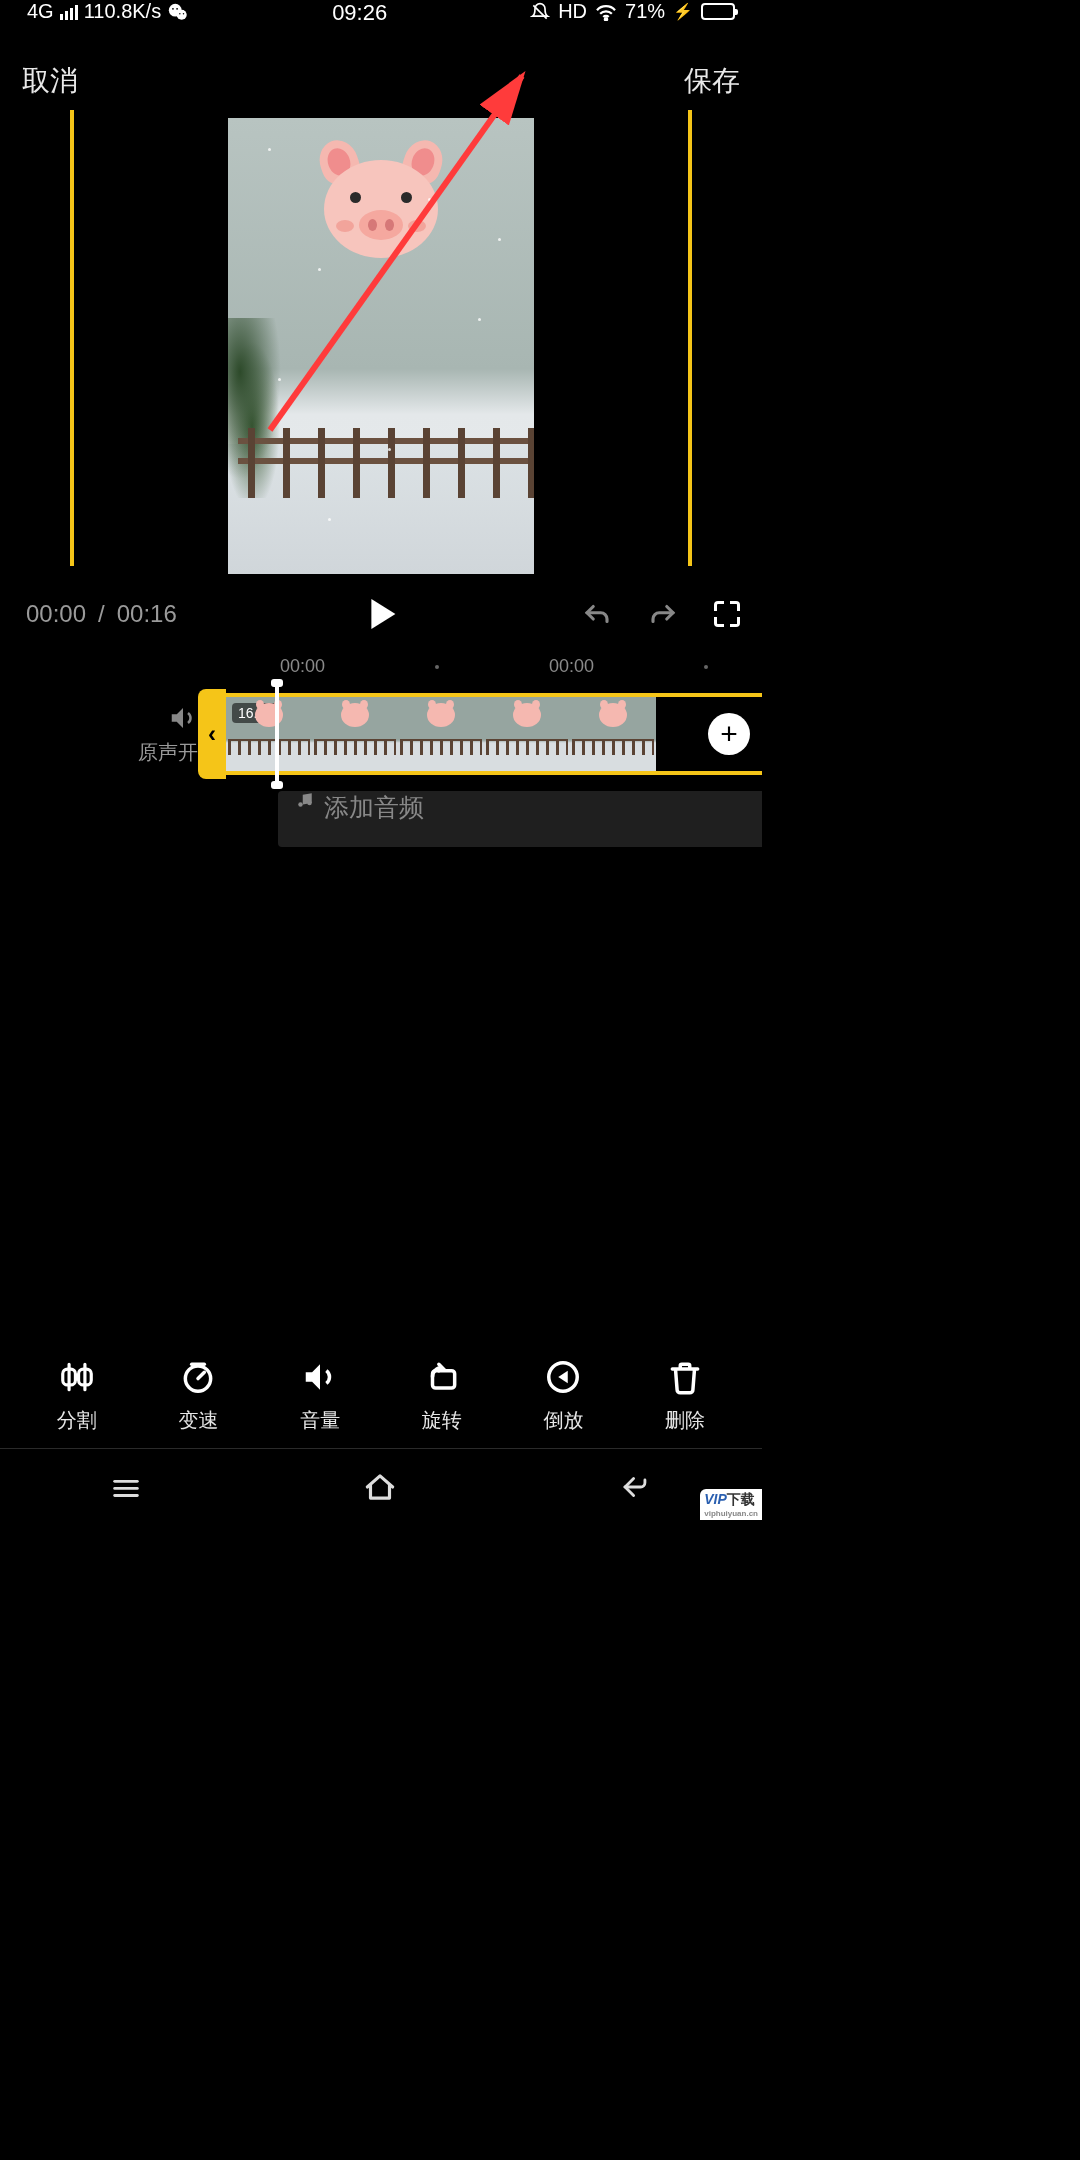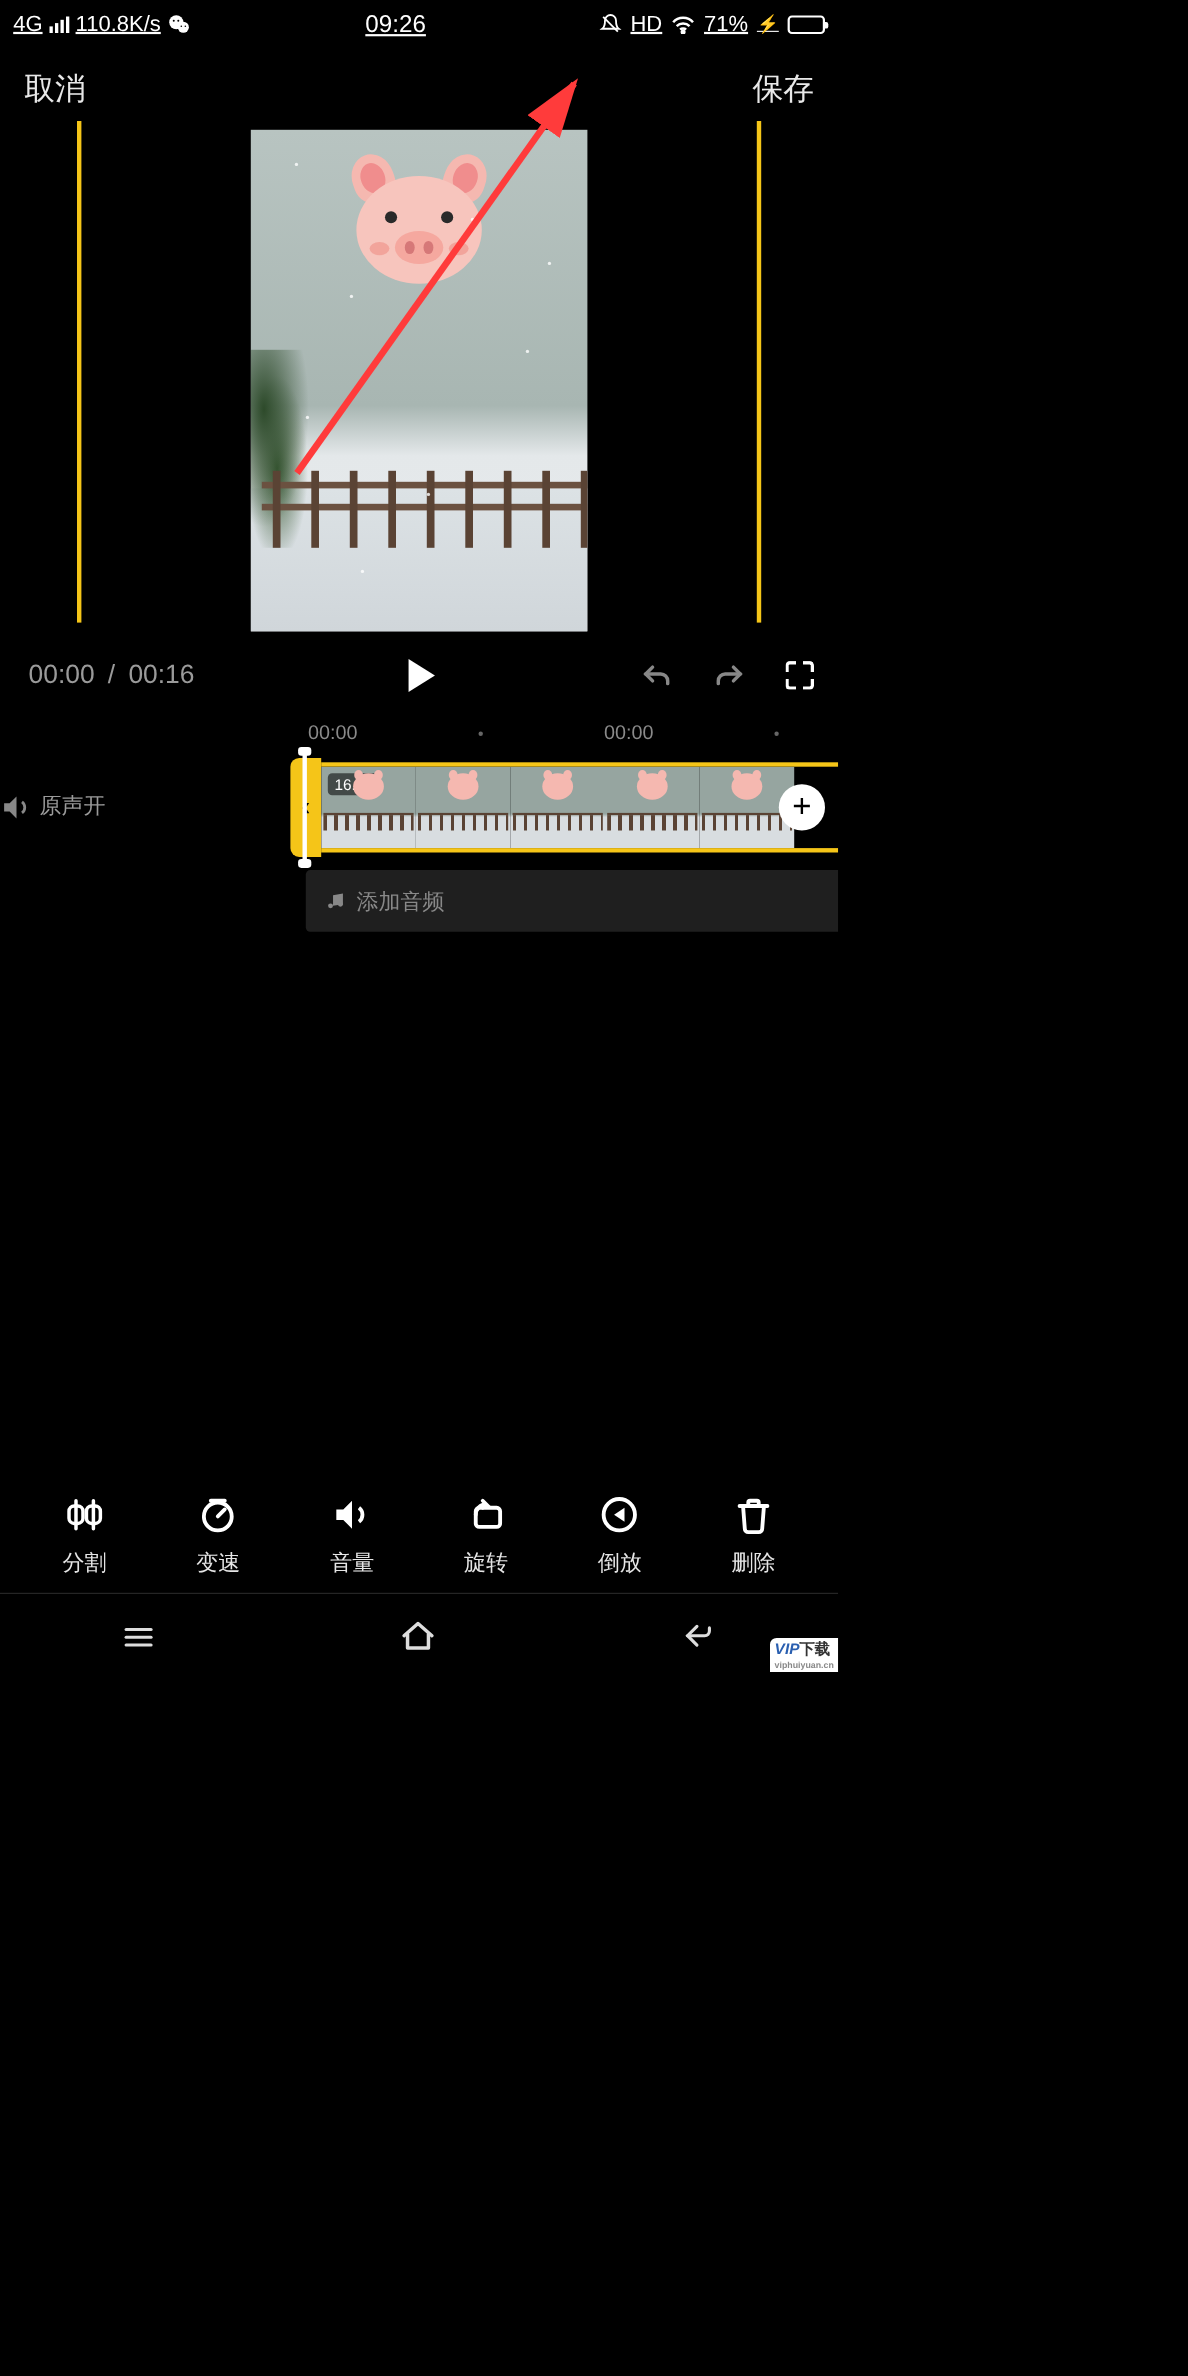--- a/index.html
+++ b/index.html
@@ -7,27 +7,26 @@
       width: 762px;
       height: 1524px;
       background: #000;
       color: #fff;
       font-family: -apple-system, "PingFang SC", sans-serif;
       position: relative;
       overflow: hidden;
     }
     .status-bar {
       display: flex;
-      align-items: center;
+      align-items: flex-start;
       justify-content: space-between;
       height: 44px;
-      padding: 0 12px;
+      padding: 0 27px;
       font-size: 20px;
       font-weight: 500;
-      text-decoration: underline;
     }
     .status-left { display: flex; align-items: center; gap: 6px; }
     .status-right { display: flex; align-items: center; gap: 8px; }
     .signal-bars { display: inline-flex; align-items: flex-end; gap: 2px; height: 16px; }
     .signal-bars span { width: 3px; background: #fff; }
     .signal-bars span:nth-child(1){height:6px;} .signal-bars span:nth-child(2){height:9px;}
     .signal-bars span:nth-child(3){height:12px;} .signal-bars span:nth-child(4){height:15px;}
     .clock { font-size: 22px; font-weight:500; }
     .battery { width:34px; height:17px; border:2px solid #fff; border-radius:4px; position:relative; }
     .battery::after { content:''; position:absolute; right:-5px; top:4px; width:3px; height:6px; background:#fff; border-radius:0 2px 2px 0;}
@@ -78,40 +77,40 @@
     .play-row-right { margin-left:auto; display:flex; gap:36px; align-items:center; }
     .fs-ico { width:26px; height:26px; position:relative; }
     .fs-corner { position:absolute; width:10px; height:10px; border:3px solid #fff; }
     .fs-corner.tl{top:0;left:0;border-right:none;border-bottom:none;border-radius:4px 0 0 0;}
     .fs-corner.tr{top:0;right:0;border-left:none;border-bottom:none;border-radius:0 4px 0 0;}
     .fs-corner.bl{bottom:0;left:0;border-right:none;border-top:none;border-radius:0 0 0 4px;}
     .fs-corner.br{bottom:0;right:0;border-left:none;border-top:none;border-radius:0 0 4px 0;}
     .timeline-ticks { display:flex; padding: 18px 0 12px 280px; gap:110px; color:#8a8a8a; font-size:18px; align-items:center; }
     .tick-dot { width:4px;height:4px;background:#666;border-radius:50%; }
     .timeline-area { position:relative; height:90px; display:flex; align-items:center; }
-    .sound-col { width:264px; display:flex; flex-direction:row; align-items:flex-start; gap:6px; }
+    .sound-col { width:198px; display:flex; flex-direction:column; align-items:flex-end; gap:6px; }
     .sound-label { font-size:20px; color:#9a9a9a; }
     .clip-handle {
       width:28px; background:#f5c518; height:90px; border-radius:8px 0 0 8px;
       display:flex; align-items:center; justify-content:center; color:#000; font-size:24px; font-weight:bold;
     }
     .clips { display:flex; height:82px; flex:1; overflow:hidden; border-top:4px solid #f5c518; border-bottom:4px solid #f5c518; }
     .clip-thumb {
       width:86px; height:100%; flex-shrink:0; background: linear-gradient(to bottom, #96a5a0 0%, #96a5a0 58%, #d8dde0 62%, #d8dde0 100%); position:relative;
     }
     .mini-pig { position:absolute; top:6px; left:50%; transform:translateX(-50%); width:28px; height:24px; background:#f5b8b0; border-radius:50%; }
     .mini-pig::before,.mini-pig::after{content:'';position:absolute;width:8px;height:9px;background:#f5b8b0;border-radius:50%;top:-3px;}
     .mini-pig::before{left:1px;} .mini-pig::after{right:1px;}
     .mini-fence { position:absolute; top:42px; left:2px; right:2px; height:16px; background:repeating-linear-gradient(90deg,#5a4334 0 3px,transparent 3px 10px); border-top:2px solid #5a4334; }
     .dur-badge { position:absolute; left:6px; top:6px; background:rgba(0,0,0,0.55); color:#fff; font-size:14px; padding:2px 6px; border-radius:4px; }
     .playhead { position:absolute; left:275px; top:-8px; bottom:-8px; width:4px; background:#fff; }
     .playhead::before { content:''; position:absolute; top:-2px; left:-4px; width:12px; height:8px; background:#fff; border-radius:3px; }
     .playhead::after { content:''; position:absolute; bottom:-2px; left:-4px; width:12px; height:8px; background:#fff; border-radius:3px; }
     .add-clip { position:absolute; right:12px; top:50%; transform:translateY(-50%); width:42px; height:42px; background:#fff; border-radius:50%; display:flex; align-items:center; justify-content:center; color:#000; font-size:30px; font-weight:300; }
-    .audio-row { margin:12px 0 0 278px; background:#1f1f1f; height:56px; display:flex; align-items:center; padding-left:18px; gap:10px; color:#888; font-size:20px; border-radius:4px 0 0 4px; }
+    .audio-row { margin:12px 0 0 278px; background:#1f1f1f; height:56px; display:flex; padding-left:18px; gap:10px; color:#888; font-size:25px; border-radius:4px 0 0 4px; }
     .toolbar {
       position:absolute; bottom:90px; left:0; right:0;
       display:flex; justify-content:space-around; padding:0 16px;
     }
     .tool-item { display:flex; flex-direction:column; align-items:center; gap:10px; color:#e6e6e6; font-size:20px; }
     .tool-ico { width:40px; height:40px; display:flex; align-items:center; justify-content:center; }
     .nav-bar {
       position:absolute; bottom:0; left:0; right:0; height:76px;
       display:flex; justify-content:space-around; align-items:center;
       border-top:1px solid #2a2a2a;

